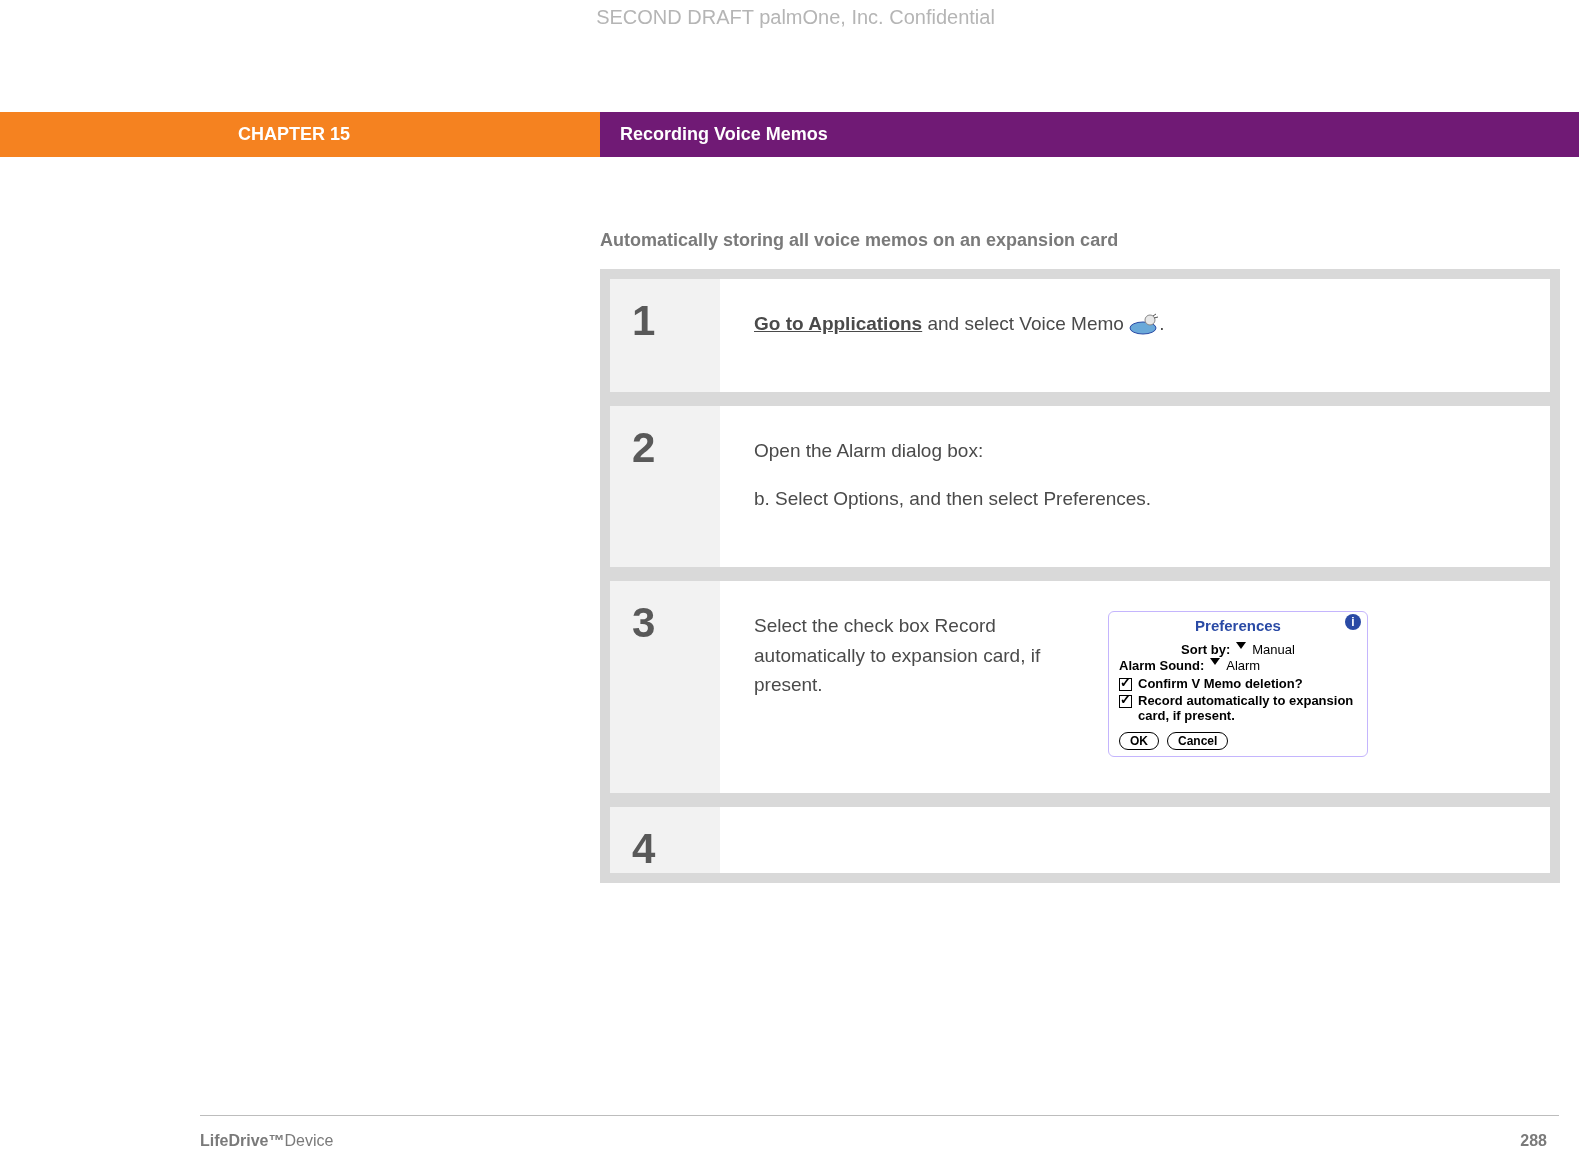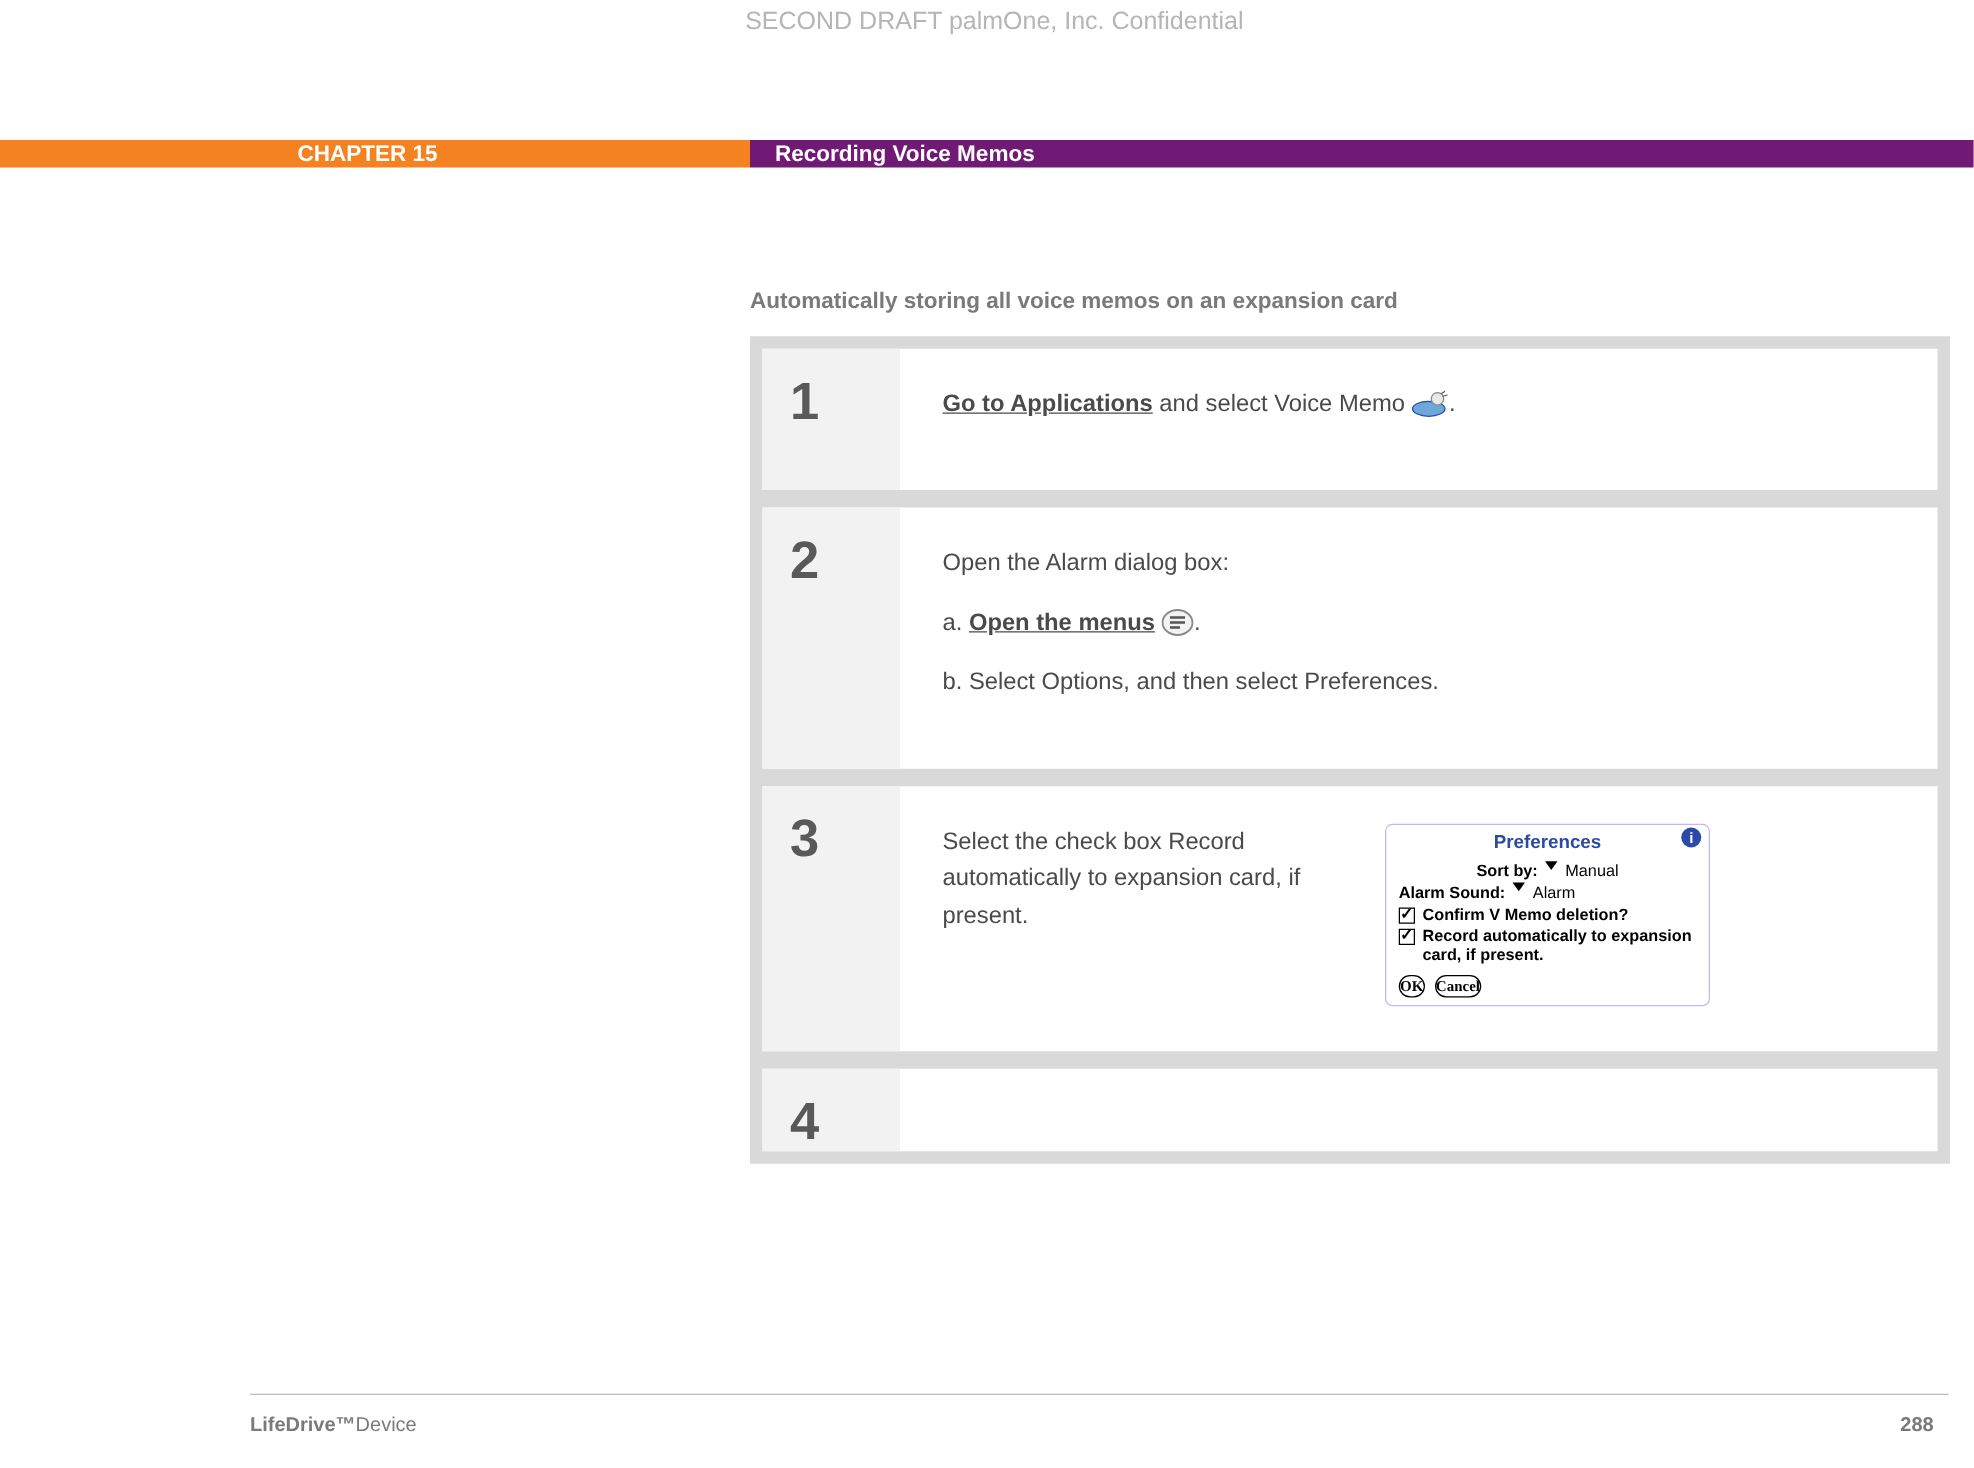--- a/index.html
+++ b/index.html
@@ -19,21 +19,21 @@
     right: 0;
     text-align: center;
     font-size: 20px;
     color: #b5b5b5;
   }
   .chapter-bar {
     position: absolute;
     top: 112px;
     left: 0;
     right: 0;
-    height: 22px;
+    height: 45px;
     display: flex;
     align-items: stretch;
   }
   .chapter-left {
     width: 600px;
     background: #f58220;
     color: #ffffff;
     font-weight: bold;
     font-size: 18px;
     display: flex;
@@ -199,26 +199,25 @@
     font-size: 13px;
   }
   .prefs-buttons {
     padding: 6px 10px 0 10px;
     display: flex;
     gap: 8px;
   }
   .pbtn {
     border: 1.5px solid #000;
     border-radius: 10px;
-    padding: 0 0;
+    padding: 0 10px;
     font-weight: bold;
     font-size: 12px;
     background: #fff;
     line-height: 16px;
-    font-family: Liberation Serif, serif;
   }
   .done-row {
     display: flex;
     align-items: center;
     gap: 12px;
     margin-top: 10px;
   }
   .done-arrow {
     width: 24px;
     height: 24px;
@@ -274,28 +273,20 @@
                 <path d="M24 3 l3 -2 M25 5 l4 -1" stroke="#555" stroke-width="1" fill="none"></path>
               </svg></span><span>.</span>
         </p>
       </div>
     </div>
 
     <div class="step">
       <div class="step-num">2</div>
       <div class="step-body">
         <p>Open the Alarm dialog box:</p>
-        <p>
-          <span>a.  </span><span class="link-underline">Open the menus</span><span> </span><span class="menu-icon"><svg viewBox="0 0 26 22">
-                <ellipse cx="13" cy="11" rx="12" ry="10" fill="#f2f2f2" stroke="#888" stroke-width="1.5"></ellipse>
-                <rect x="7" y="6" width="12" height="2" fill="#555"></rect>
-                <rect x="7" y="10" width="12" height="2" fill="#555"></rect>
-                <rect x="7" y="14" width="8" height="2" fill="#555"></rect>
-              </svg></span><span>.</span>
-        </p>
         <p>b.  Select Options, and then select Preferences.</p>
       </div>
     </div>
 
     <div class="step">
       <div class="step-num">3</div>
       <div class="step-body">
         <div class="step3-flex">
           <div class="step3-text">Select the check box Record automatically to expansion card, if present.</div>
           <div class="prefs-window">

